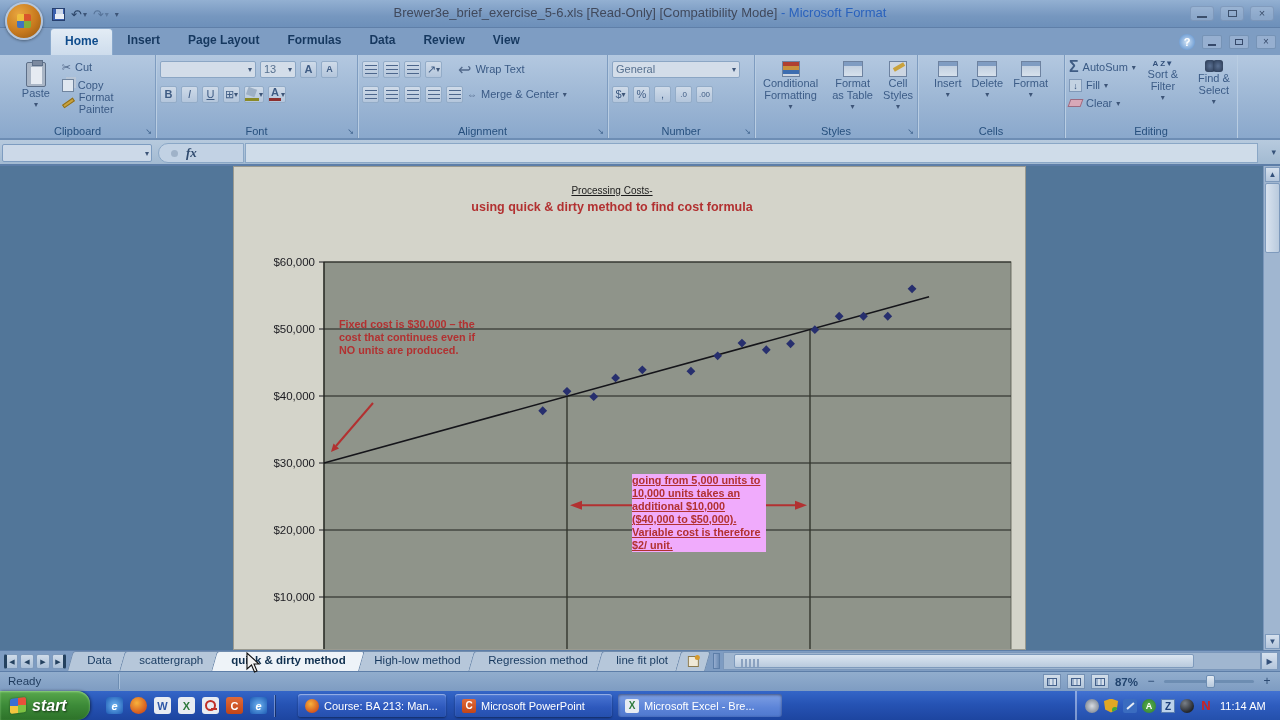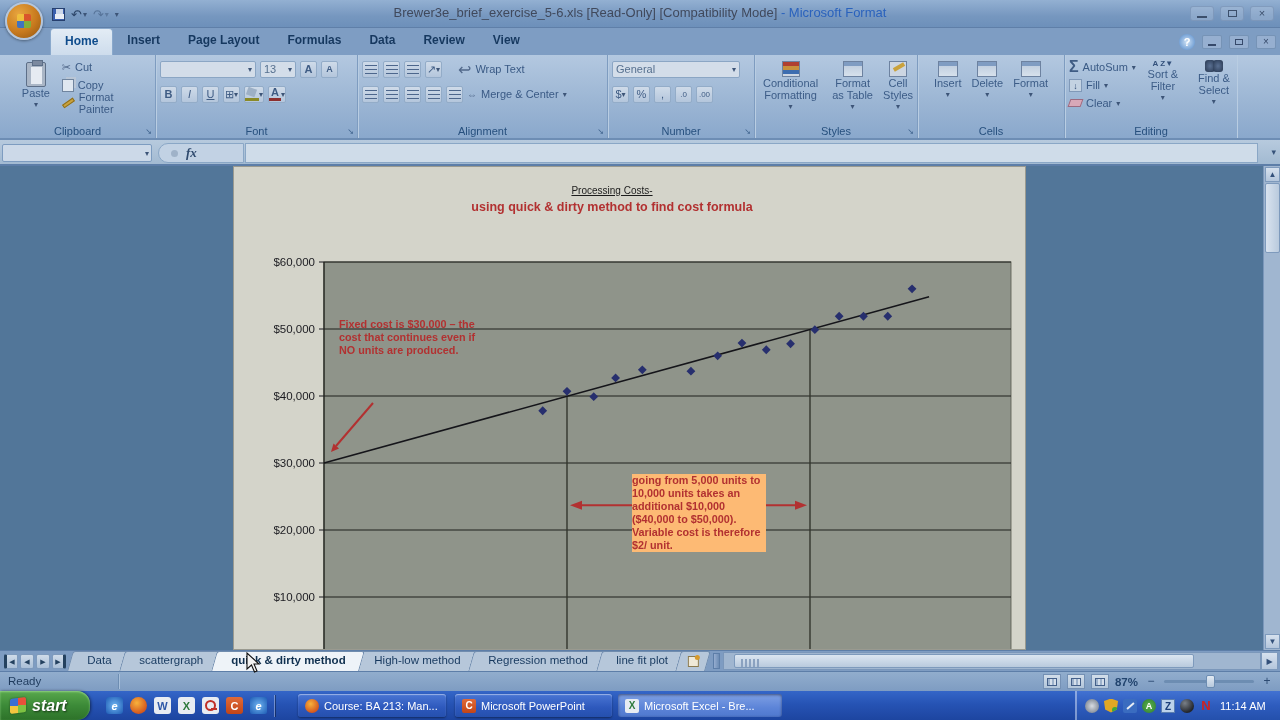--- a/index.html
+++ b/index.html
@@ -113,21 +113,21 @@
   #chart-sheet { position:absolute; left:233px; top:0; width:793px; height:484px;
     background:#d4d4ca; border:1px solid #9a9a90; overflow:hidden; }
   #chart-title { position:absolute; left:0; right:35px; top:18px; text-align:center;
     font-size:10px; color:#1c1c1c; font-weight:500;text-decoration:underline; }
   #chart-subtitle { position:absolute; left:0; right:35px; top:33px; text-align:center;
     font-size:12.5px; color:#b23131; font-weight:700; }
   #chart-svg-holder { position:absolute; left:0; top:14px; width:793px; height:520px;margin-left:19px; }
   svg text { font-family:"Liberation Sans", sans-serif; font-size:11.5px; fill:#1b1b20; }
   .anno { position:absolute; font-size:10.8px; line-height:13px; color:#b23131; font-weight:700; }
   #anno-fixed { left:105px; top:151px; width:140px; }
-  #anno-variable { left:398px; top:307px; width:134px; background:#fdba74; }
+  #anno-variable { left:398px; top:307px; width:134px; background:#f0abfc;text-decoration:underline; }
   #cursor { position:absolute; z-index:99; }
 
   
   #vscroll { position:absolute; right:0; top:0; width:17px; height:484px; background:#a0b6d0; border-left:1px solid #7b97ba; }
   .varrow { position:absolute; left:1px; width:15px; height:15px; background:linear-gradient(#d6e1ee,#b4c6dc);
     border:1px solid #7e9abc; font-size:8px; color:#33507a; text-align:center; line-height:14px; }
   #vthumb { position:absolute; left:1px; top:17px; width:15px; height:70px; background:linear-gradient(90deg,#d9e3ef,#b9cadd); border:1px solid #7e9abc; border-radius:2px; }
 
   
   #tabbar { position:absolute; left:0; top:650px; width:1280px; height:21px; background:#7e9cc2;

